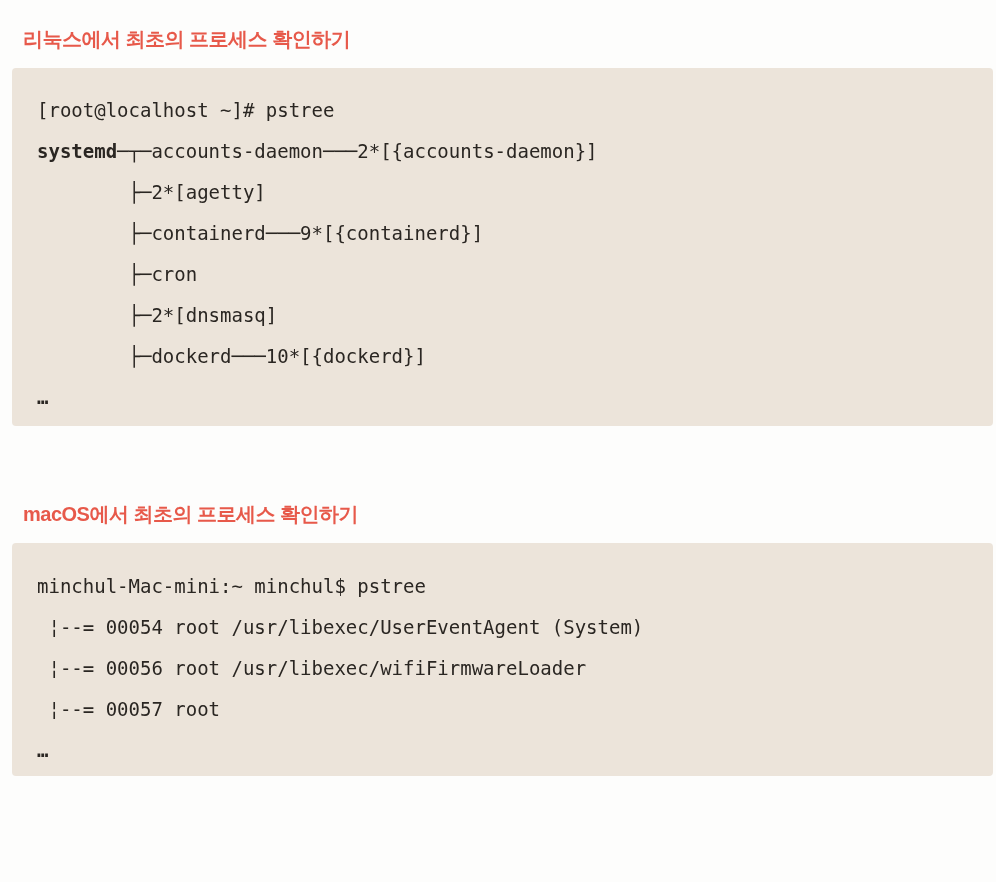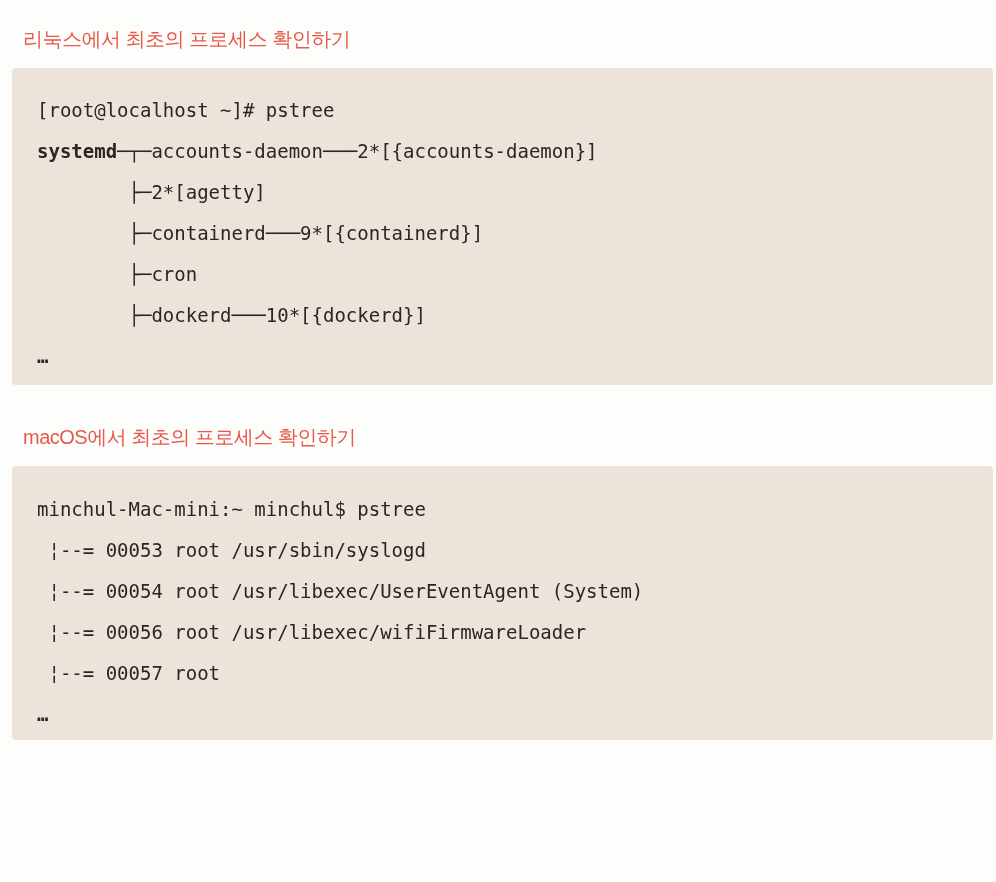--- a/index.html
+++ b/index.html
@@ -15,26 +15,27 @@
     height: 882px;
     box-sizing: border-box;
     padding: 0 12px;
     font-family: "Liberation Sans", sans-serif;
   }
   .section-heading {
     margin: 0 0 17px 11px;
     padding-top: 27px;
     font-size: 20px;
     line-height: 24px;
-    font-weight: normal;
+    font-weight: bold;
     color: #e7594a;
     letter-spacing: -0.5px;
   }
   .section + .section .section-heading {
     padding-top: 40px;
+    margin-top: 36px;
   }
   .code-block {
     background: #ece4da;
     border-radius: 4px;
     width: 981px;
     box-sizing: border-box;
     color: #2a2622;
     font-family: "DejaVu Sans Mono", "Liberation Mono", monospace;
     font-size: 19px;
   }
@@ -53,30 +54,30 @@
 <div class="page">
 
   <section class="section">
     <h2 class="section-heading">리눅스에서 최초의 프로세스 확인하기</h2>
     <div class="code-block linux">
         <div class="code-line"><span>[root@localhost ~]# pstree</span></div>
         <div class="code-line"><span class="bold">systemd</span><span>─┬─accounts-daemon───2*[{accounts-daemon}]</span></div>
         <div class="code-line"><span>        ├─2*[agetty]</span></div>
         <div class="code-line"><span>        ├─containerd───9*[{containerd}]</span></div>
         <div class="code-line"><span>        ├─cron</span></div>
+        <div class="code-line"><span>        ├─2*[dnsmasq]</span></div>
         <div class="code-line"><span>        ├─dockerd───10*[{dockerd}]</span></div>
         <div class="code-line"><span class="bold">…</span></div>
       </div>
   </section>
 
   <section class="section">
     <h2 class="section-heading">macOS에서 최초의 프로세스 확인하기</h2>
     <div class="code-block macos">
         <div class="code-line"><span>minchul-Mac-mini:~ minchul$ pstree</span></div>
-        <div class="code-line"><span> ¦--= 00053 root /usr/sbin/syslogd</span></div>
         <div class="code-line"><span> ¦--= 00054 root /usr/libexec/UserEventAgent (System)</span></div>
         <div class="code-line"><span> ¦--= 00056 root /usr/libexec/wifiFirmwareLoader</span></div>
         <div class="code-line"><span> ¦--= 00057 root</span></div>
         <div class="code-line"><span class="bold">…</span></div>
       </div>
   </section>
 
 </div>
 
 </body></html>

